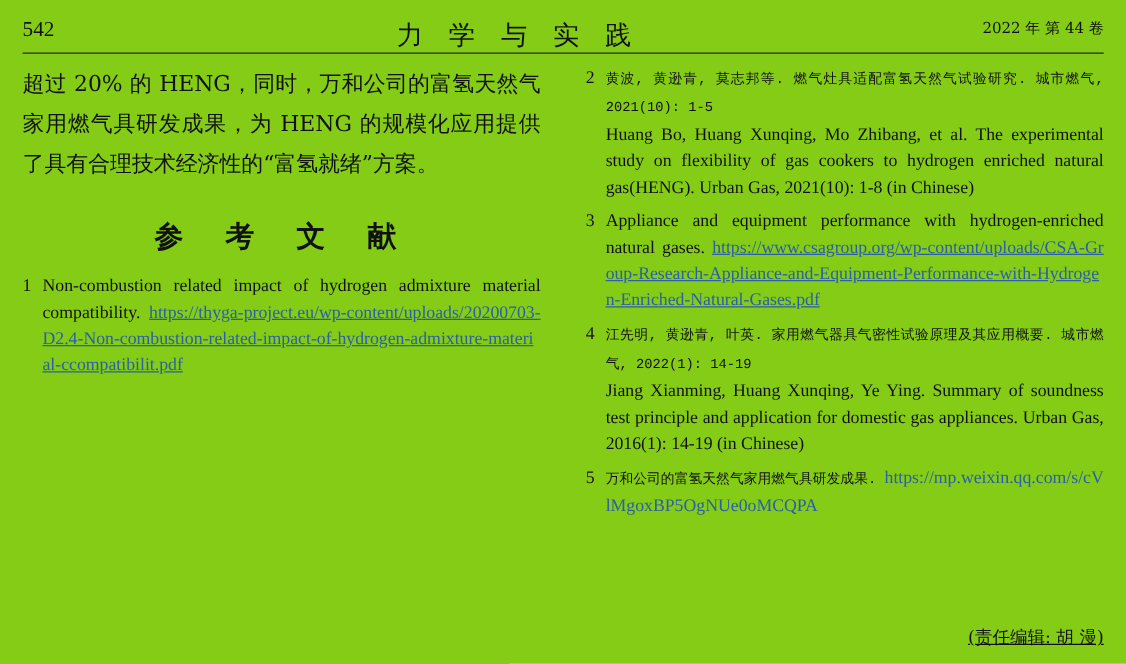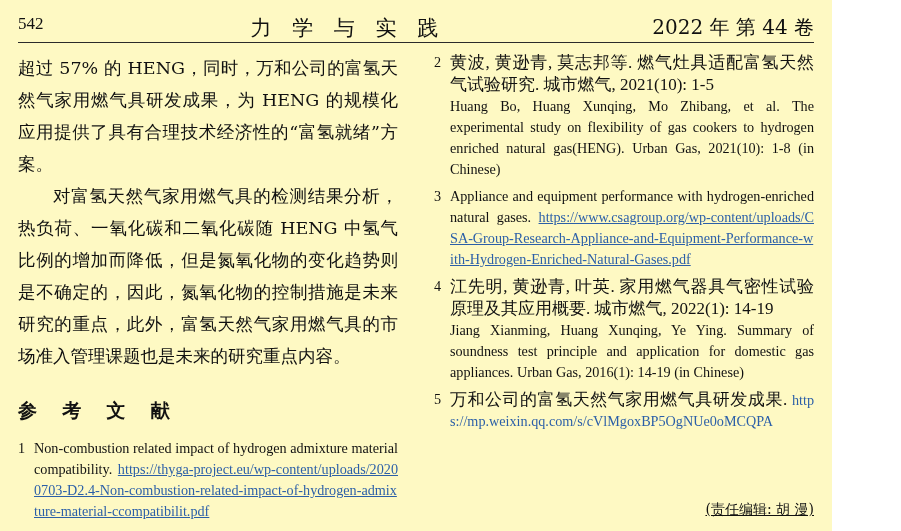--- a/index.html
+++ b/index.html
@@ -9,25 +9,25 @@
   }
   body {
     width: 901px;
     height: 531px;
     font-family: "Liberation Serif", serif;
     color: #1a1a1a;
     overflow: hidden;
   }
   .page {
     position: relative;
-    width: 832px;
+    width: 901px;
     height: 531px;
     box-sizing: border-box;
     padding: 0;
-    background: #fef9c3;
+    background: #84cc16;
   }
   
   .runhead {
     position: absolute;
     top: 14px;
     left: 18px;
     right: 18px;
     height: 30px;
     display: flex;
     align-items: flex-start;
@@ -40,21 +40,21 @@
     color: #111;
   }
   .runhead .journal {
     font-family: "DejaVu Serif", serif;
     font-size: 21px;
     letter-spacing: 7px;
     color: #111;
   }
   .runhead .issue {
     font-family: "DejaVu Serif", serif;
-    font-size: 20px;
+    font-size: 12px;
     color: #111;
   }
   .rule {
     position: absolute;
     left: 18px;
     right: 18px;
     top: 42px;
     height: 1px;
     background: #2b2b2b;
   }
@@ -81,25 +81,25 @@
     font-size: 17.5px;
     line-height: 32px;
     text-align: justify;
     text-justify: inter-ideograph;
     margin: 0 0 0 0;
     color: #111;
   }
   .cn-p.indent { text-indent: 35px; }
 
   .refs-title {
-    font-family: Liberation Sans, sans-serif;
-    font-size: 19px;
+    font-family: Liberation Mono, monospace;
+    font-size: 23px;
     font-weight: bold;
     letter-spacing: 10px;
-    text-align: left;
+    text-align: center;
     margin: 26px 0 14px 0;
     color: #111;
   }
 
   
   .ref {
     display: flex;
     font-size: 14.2px;
     line-height: 21px;
     margin-bottom: 6px;
@@ -110,22 +110,22 @@
     flex: 0 0 16px;
     text-align: left;
     color: #111;
   }
   .ref .txt {
     flex: 1 1 auto;
     color: #111;
     word-break: break-word;
   }
   .ref .txt .cn {
-    font-family: Liberation Serif, serif;
-    font-size: 17px;
+    font-family: Liberation Mono, monospace;
+    font-size: 11px;
   }
   .ref .txt .en {
     font-family: "Liberation Serif", serif;
   }
   .ref .txt .it {
   }
   .link {
     color: #2b5fa8;
     text-decoration: underline;
     word-break: break-all;
@@ -155,22 +155,21 @@
     <div class="folio">542</div>
     <div class="journal">力 学 与 实 践</div>
     <div class="issue">2022 年 第 44 卷</div>
   </div>
   <div class="rule"></div>
 
   <div class="cols">
 
     <div class="col col-left">
 
-      <p class="cn-p">超过 57% 的 HENG，同时，万和公司的富氢天然气家用燃气具研发成果，为 HENG 的规模化应用提供了具有合理技术经济性的“富氢就绪”方案。</p>
-      <p class="cn-p indent">对富氢天然气家用燃气具的检测结果分析，热负荷、一氧化碳和二氧化碳随 HENG 中氢气比例的增加而降低，但是氮氧化物的变化趋势则是不确定的，因此，氮氧化物的控制措施是未来研究的重点，此外，富氢天然气家用燃气具的市场准入管理课题也是未来的研究重点内容。</p>
+      <p class="cn-p">超过 20% 的 HENG，同时，万和公司的富氢天然气家用燃气具研发成果，为 HENG 的规模化应用提供了具有合理技术经济性的“富氢就绪”方案。</p>
 
       <div class="refs-title">参 考 文 献</div>
 
       <div class="ref">
         <div class="num">1</div>
         <div class="txt">
           <span class="en">Non-combustion related impact of hydrogen admixture material compatibility. </span><span class="link">https://thyga-project.eu/wp-content/uploads/20200703-D2.4-Non-combustion-related-impact-of-hydrogen-admixture-material-ccompatibilit.pdf</span>
         </div>
       </div>
 

